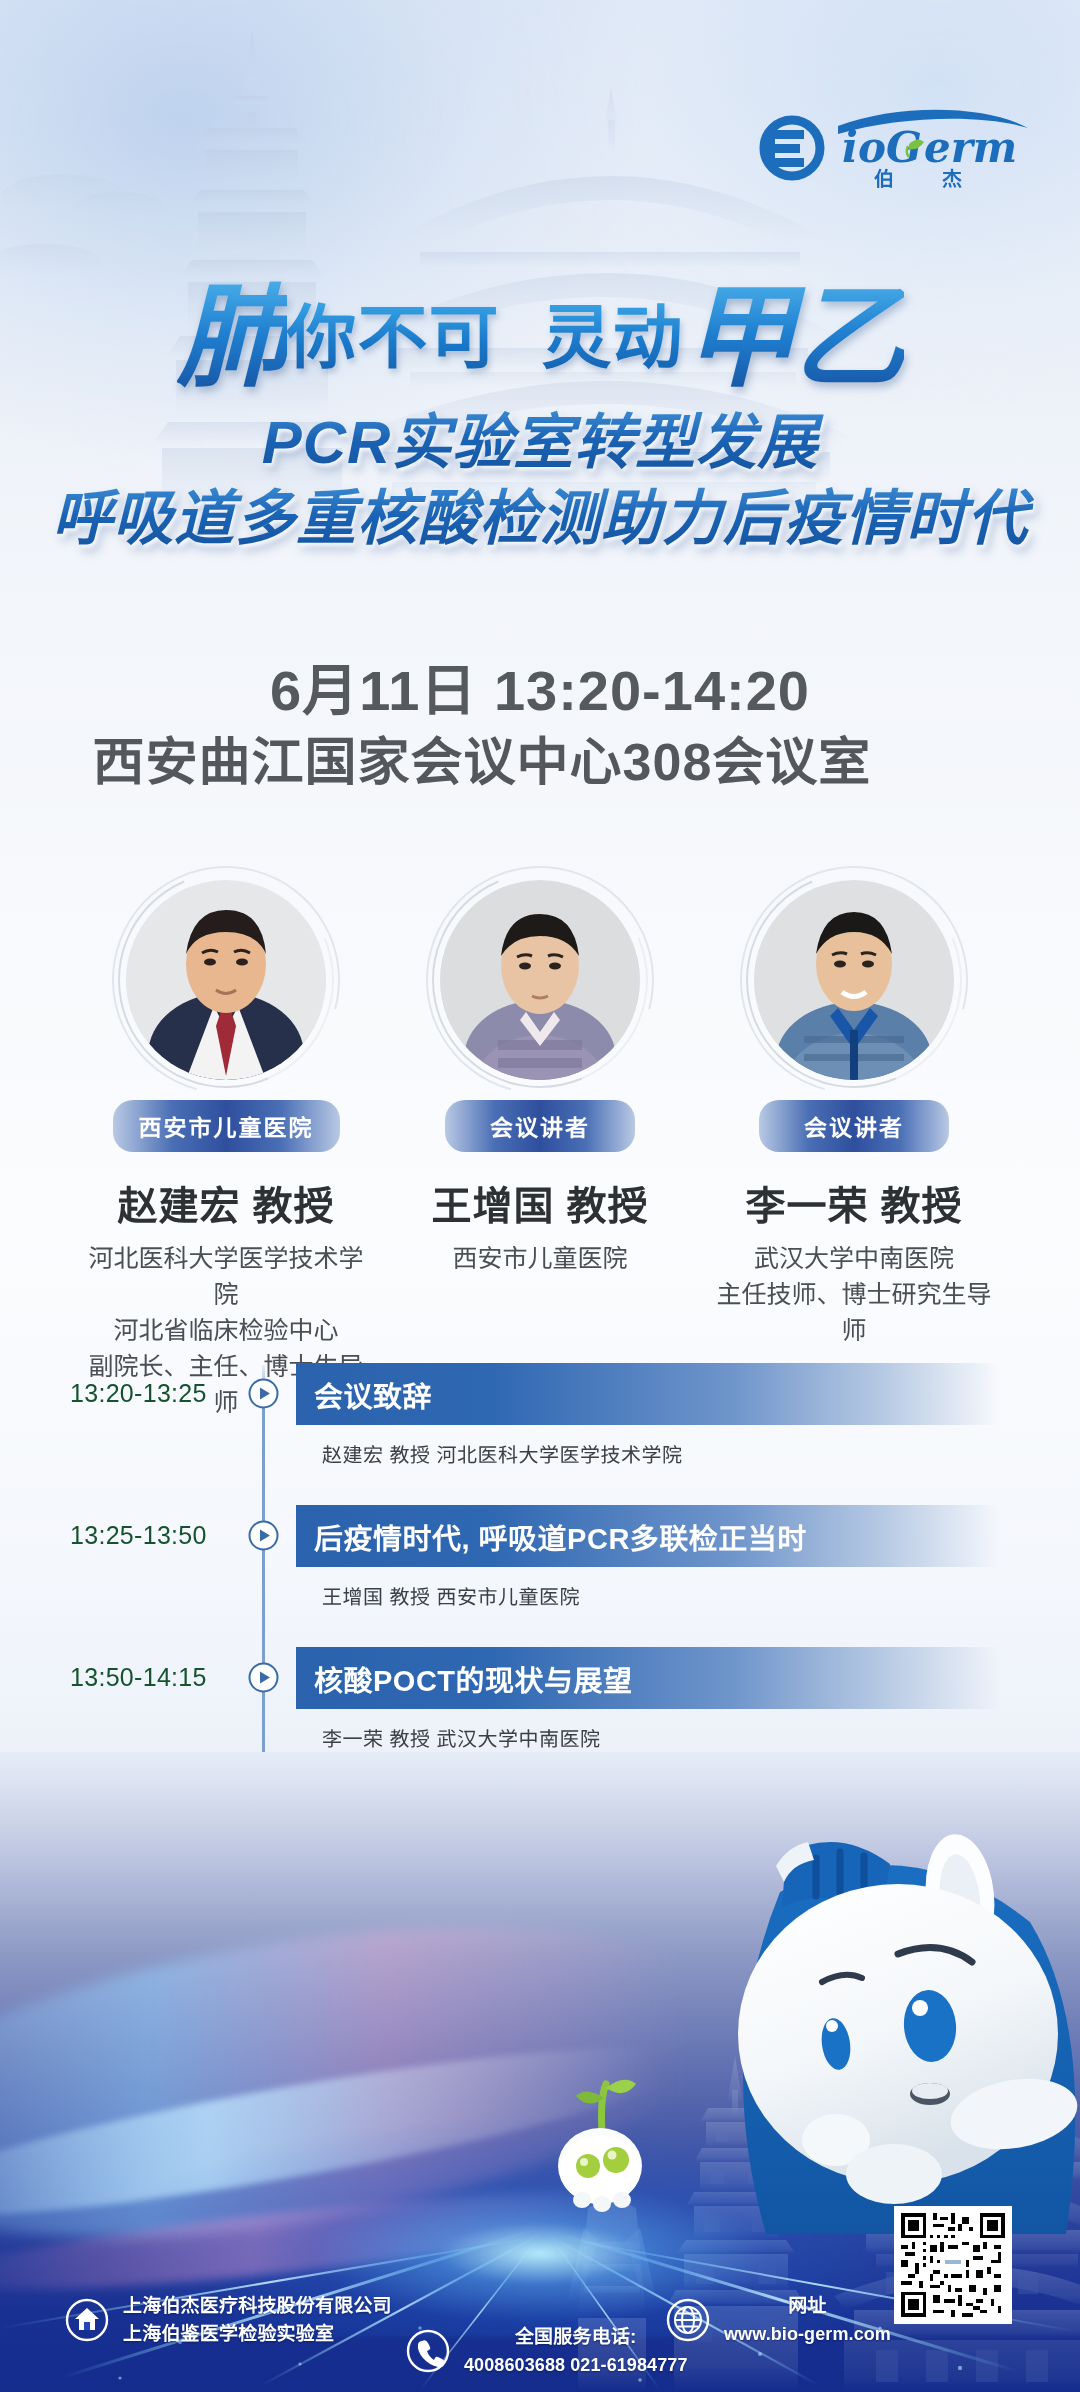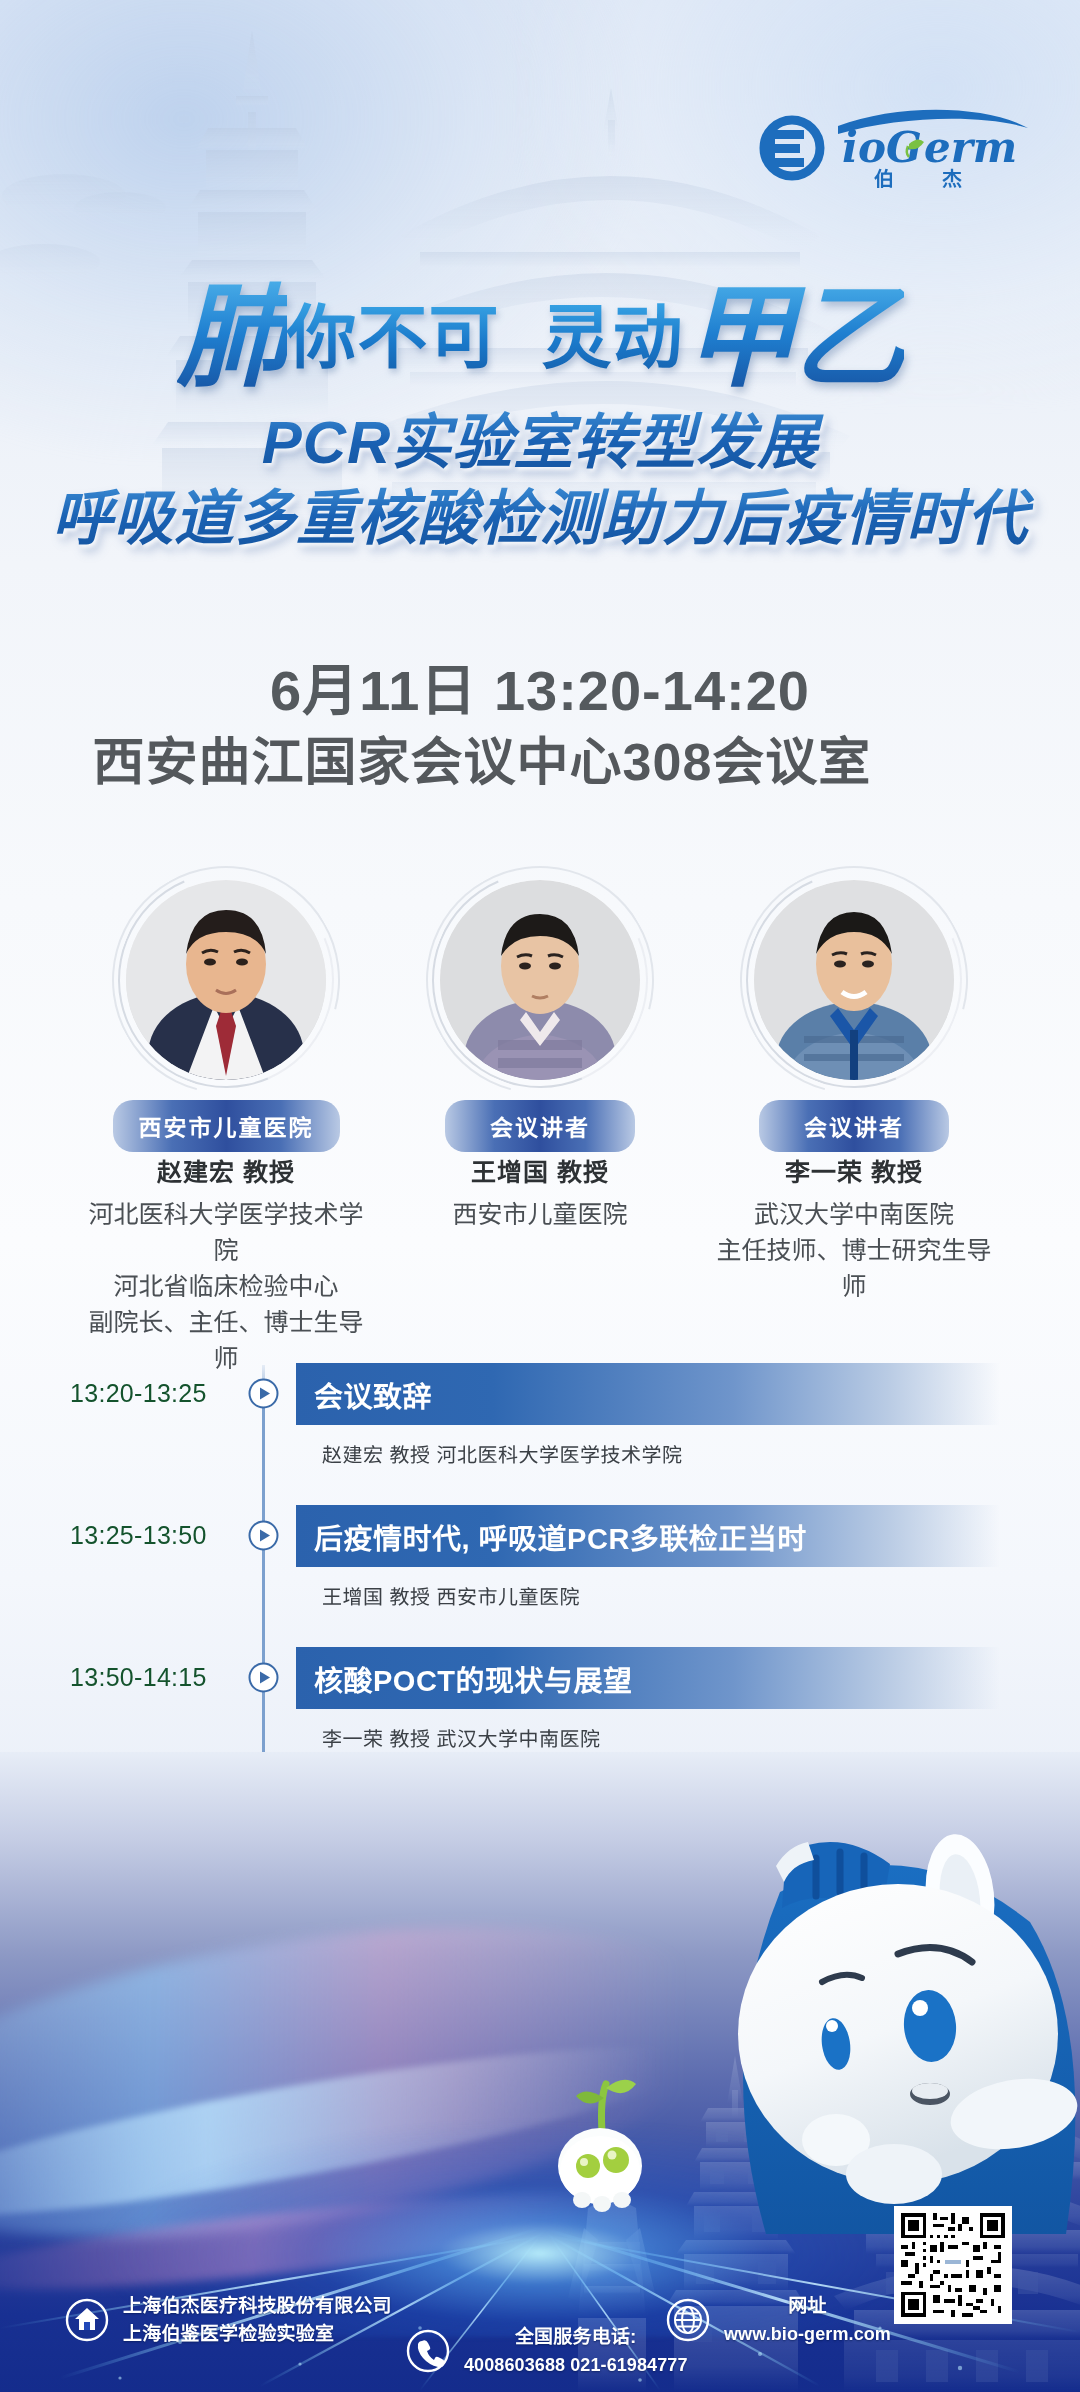--- a/index.html
+++ b/index.html
@@ -160,21 +160,21 @@
     background:linear-gradient(180deg,#f4f4f5 0%,#e3e4e6 55%,#d2d4d7 100%);
   }
   .spk-badge{
     display:inline-block;
     min-width:190px; padding:9px 26px;
     border-radius:20px;
     font-size:23px; font-weight:700; color:#fff; letter-spacing:2px;
     background:linear-gradient(90deg,#b9c9e4 0%,#4a6fb5 26%,#2f4f9e 50%,#4a6fb5 74%,#b9c9e4 100%);
   }
   .spk-name{
-    font-size:25px; font-weight:700; color:#2d3134; letter-spacing:1px;
+    margin-top:22px; font-size:40px; font-weight:700; color:#2d3134; letter-spacing:1px;
   }
   .spk-org{ margin-top:8px; font-size:25px; color:#4a4f54; line-height:36px; }
 
   
   .agenda{ position:absolute; left:0; top:1355px; width:1080px; }
   .agenda-line{
     position:absolute; left:262px; top:10px; width:3px; height:545px;
     background:linear-gradient(180deg,rgba(124,160,206,.15) 0%,#7ca0ce 8%,#7ca0ce 92%,rgba(124,160,206,.15) 100%);
   }
   .ag-row{ position:relative; height:142px; }

